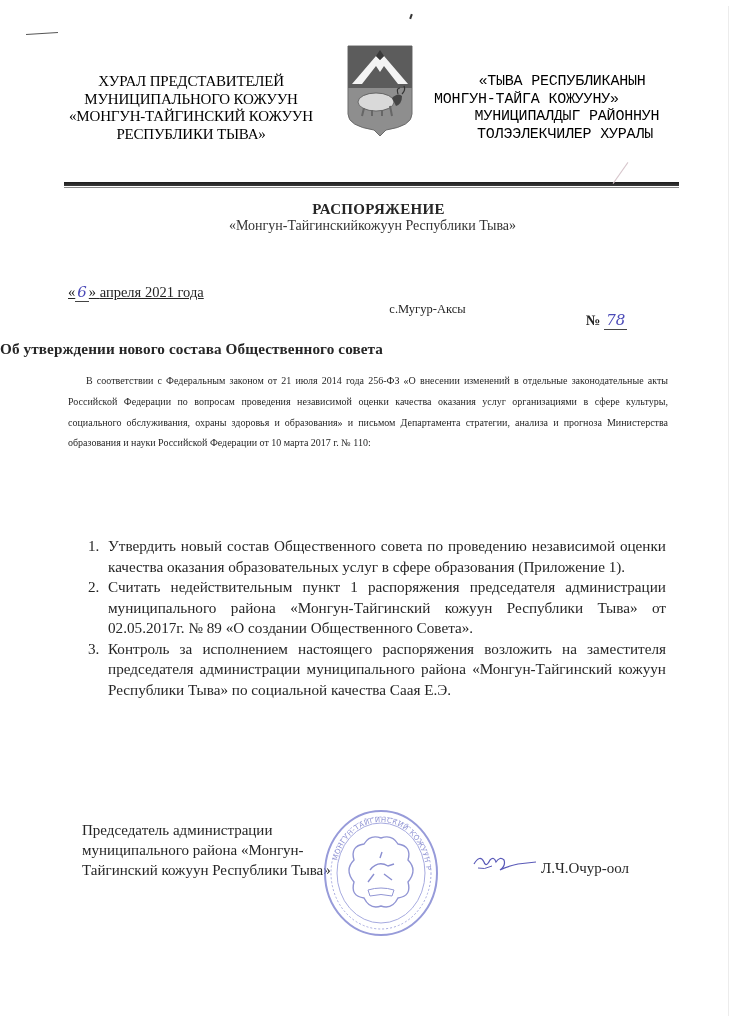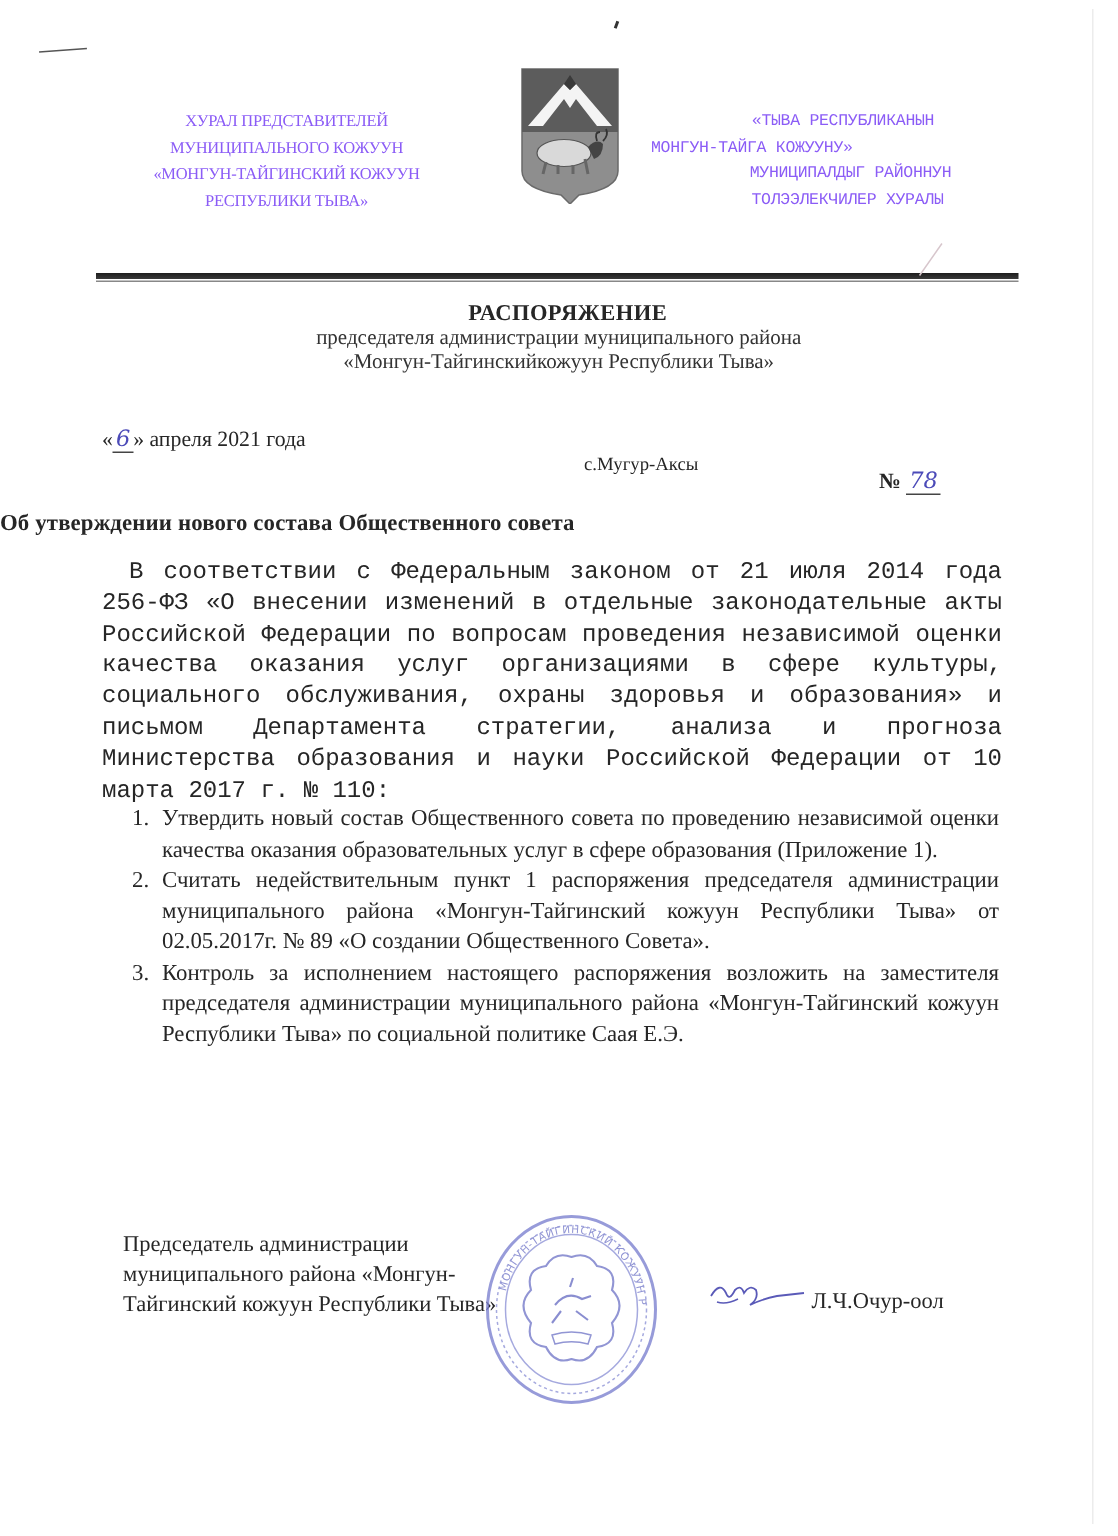--- a/index.html
+++ b/index.html
@@ -5,49 +5,49 @@
   html, body { margin: 0; padding: 0; }
   body {
     width: 745px; height: 1024px; background: #ffffff; position: relative; overflow: hidden;
     font-family: "Liberation Serif", "DejaVu Serif", serif; color: #262626;
   }
   .page-edge { position: absolute; left: 728px; top: 6px; width: 1px; height: 1010px; background: #ececec; }
   .corner-mark { position: absolute; left: 26px; top: 33px; width: 32px; height: 1px; background: #555; transform: rotate(-4deg); }
   .speck { position: absolute; left: 410px; top: 14px; width: 2px; height: 5px; background: #333; transform: rotate(20deg); }
 
   .header-left, .header-right {
-    position: absolute; font-size: 11px; line-height: 17.5px; text-align: center; color: #8b5cf6; letter-spacing: -0.2px;
+    position: absolute; font-size: 15px; line-height: 17.5px; text-align: center; color: #000000; letter-spacing: -0.2px;
   }
   .header-left { left: 66px; top: 73px; width: 250px; }
   .header-right { left: 432px; top: 73px; width: 230px; font-family: Liberation Mono, monospace; }
   .header-right div:nth-child(1) { padding-left: 30px; }
   .header-right div:nth-child(2) { text-align: left; padding-left: 2px; }
   .header-right div:nth-child(3) { padding-left: 40px; }
   .header-right div:nth-child(4) { padding-left: 36px; }
 
   .emblem { position: absolute; left: 346px; top: 44px; width: 68px; height: 92px; }
 
   .rule { position: absolute; left: 64px; top: 182px; width: 615px; height: 4px; background: linear-gradient(#1d1d1d, #3a3a3a); }
   .rule-thin { position: absolute; left: 64px; top: 187px; width: 615px; height: 1px; background: #888; }
 
   .title-block { position: absolute; left: 0; top: 200px; width: 745px; text-align: center; }
   .doc-type { font-weight: bold; font-size: 15px; letter-spacing: 0.3px; line-height: 18px; padding-left: 12px; }
   .issuer { font-size: 14px; line-height: 16px; color: #333; }
 
-  .date-line { position: absolute; left: 68px; top: 283px; font-size: 14.5px; }
+  .date-line { position: absolute; left: 68px; top: 283px; font-size: 14.5px; text-decoration: underline; }
   .hand { color: #4b4ab8; font-family: "DejaVu Serif", serif; font-style: italic; font-size: 15px; }
   .underline { display: inline-block; border-bottom: 1px solid #444; padding: 0 2px; }
   .number-line { position: absolute; left: 586px; top: 281px; font-size: 14.5px; font-weight: bold; margin-top: 30px; }
   .number-line .hand { font-weight: normal; }
   .place { position: absolute; left: 0; width: 745px; text-align: center; top: 302px; font-size: 12.5px; }
   .place span { margin-left: 110px; }
 
   .subject { position: absolute; left: 0; top: 340px; width: 745px; text-align: left; font-weight: bold; font-size: 15.2px; letter-spacing: 0.1px; }
 
-  .preamble { position: absolute; left: 68px; top: 371px; width: 600px; font-size: 16px; line-height: 20.8px; text-align: justify; text-indent: 18px; font-family: Liberation Mono, monospace; }
+  .preamble { position: absolute; left: 68px; top: 371px; width: 600px; font-size: 10px; line-height: 20.8px; text-align: justify; text-indent: 18px; }
 
   .items { position: absolute; left: 88px; top: 536px; width: 578px; margin: 0; padding: 0; list-style: none; }
   .items li { position: relative; padding-left: 20px; font-size: 15.2px; line-height: 20.5px; text-align: justify; }
   .items li .num { position: absolute; left: 0; top: 0; }
 
   .signature-block { position: absolute; left: 82px; top: 820px; font-size: 15px; line-height: 20px; }
   .signatory-name { position: absolute; left: 541px; top: 860px; font-size: 15px; }
 
   .stamp { position: absolute; left: 322px; top: 808px; width: 118px; height: 130px; opacity: 0.78; }
   .signature { position: absolute; left: 470px; top: 850px; width: 70px; height: 26px; }
@@ -84,21 +84,20 @@
   <div>МУНИЦИПАЛДЫГ РАЙОННУН</div>
   <div>ТОЛЭЭЛЕКЧИЛЕР ХУРАЛЫ</div>
 </div>
 
 <div class="rule"></div>
 <div class="rule-thin"></div>
 <div class="slash-mark"></div>
 
 <div class="title-block">
   <div class="doc-type">РАСПОРЯЖЕНИЕ</div>
-  <div class="issuer">председателя администрации муниципального района</div>
   <div class="issuer">«Монгун-Тайгинскийкожуун Республики Тыва»</div>
 </div>
 
 <div class="date-line">
   <span>«</span><span class="underline hand">6</span><span>»</span>
   <span>апреля 2021 года</span>
 </div>
 
 <div class="number-line">
   <span>№</span>
@@ -117,21 +116,21 @@
   <li>
     <span class="num">1.</span>
     <span>Утвердить новый состав Общественного совета по проведению независимой оценки качества оказания образовательных услуг в сфере образования (Приложение 1).</span>
   </li>
   <li>
     <span class="num">2.</span>
     <span>Считать недействительным пункт 1 распоряжения председателя администрации муниципального района «Монгун-Тайгинский кожуун Республики Тыва» от 02.05.2017г. № 89 «О создании Общественного Совета».</span>
   </li>
   <li>
     <span class="num">3.</span>
-    <span>Контроль за  исполнением настоящего распоряжения возложить на заместителя председателя администрации муниципального района «Монгун-Тайгинский кожуун Республики Тыва» по социальной политике Саая Е.Э.</span>
+    <span>Контроль за  исполнением настоящего распоряжения возложить на заместителя председателя администрации муниципального района «Монгун-Тайгинский кожуун Республики Тыва» по социальной качества Саая Е.Э.</span>
   </li>
 </ol>
 
 <div class="signature-block">
   <div>Председатель  администрации</div>
   <div>муниципального района «Монгун-</div>
   <div>Тайгинский кожуун Республики Тыва»</div>
 </div>
 
 <svg class="stamp" viewBox="0 0 118 130">

